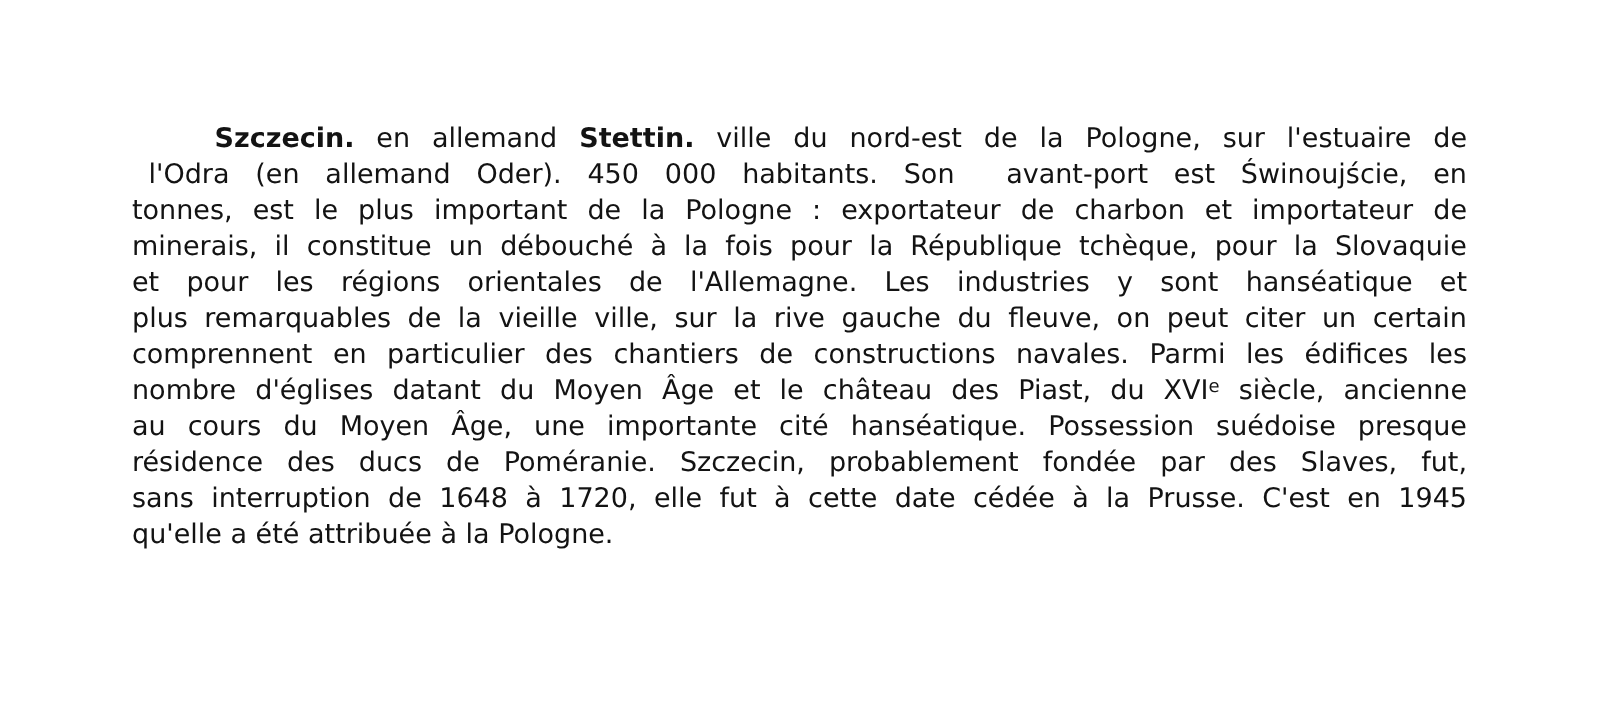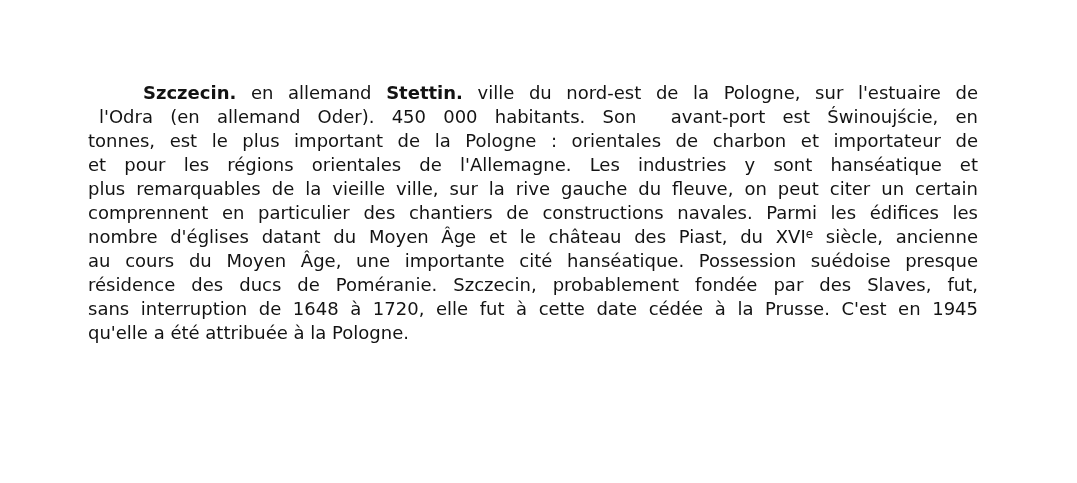--- a/index.html
+++ b/index.html
@@ -48,21 +48,22 @@
     vertical-align: 5px;
   }
 </style>
 </head>
 <body>
 
 <div class="page">
   <div class="text-block">
       <div class="line"><span class="bold">Szczecin.</span><span> en allemand </span><span class="bold">Stettin.</span><span> ville du nord-est de la Pologne, sur l'estuaire de</span></div>
       <div class="line"><span>l'Odra (en allemand Oder). 450 000 habitants. Son&nbsp; avant-port est Świnoujście, en</span></div>
-      <div class="line"><span>tonnes, est le plus important de la Pologne : orientales de charbon et importateur de</span></div>
+      <div class="line"><span>tonnes, est le plus important de la Pologne : exportateur de charbon et importateur de</span></div>
+      <div class="line"><span>minerais, il constitue un débouché à la fois pour la République tchèque, pour la Slovaquie</span></div>
       <div class="line"><span>et pour les régions orientales de l'Allemagne. Les industries y sont hanséatique et</span></div>
       <div class="line"><span>plus remarquables de la vieille ville, sur la rive gauche du fleuve, on peut citer un certain</span></div>
       <div class="line"><span>comprennent en particulier des chantiers de constructions navales. Parmi les édifices les</span></div>
       <div class="line"><span>nombre d'églises datant du Moyen Âge et le château des Piast, du XVI</span><sup class="ordinal">e</sup><span> siècle, ancienne</span></div>
       <div class="line"><span>au cours du Moyen Âge, une importante cité hanséatique. Possession suédoise presque</span></div>
       <div class="line"><span>résidence des ducs de Poméranie. Szczecin, probablement fondée par des Slaves, fut,</span></div>
       <div class="line"><span>sans interruption de 1648 à 1720, elle fut à cette date cédée à la Prusse. C'est en 1945</span></div>
       <div class="line last"><span>qu'elle a été attribuée à la Pologne.</span></div>
     </div>
 </div>

